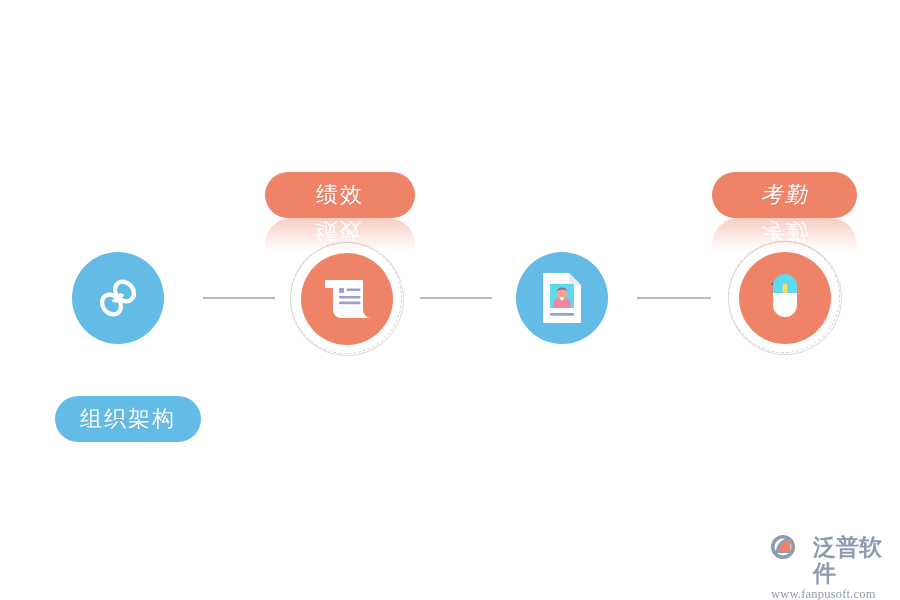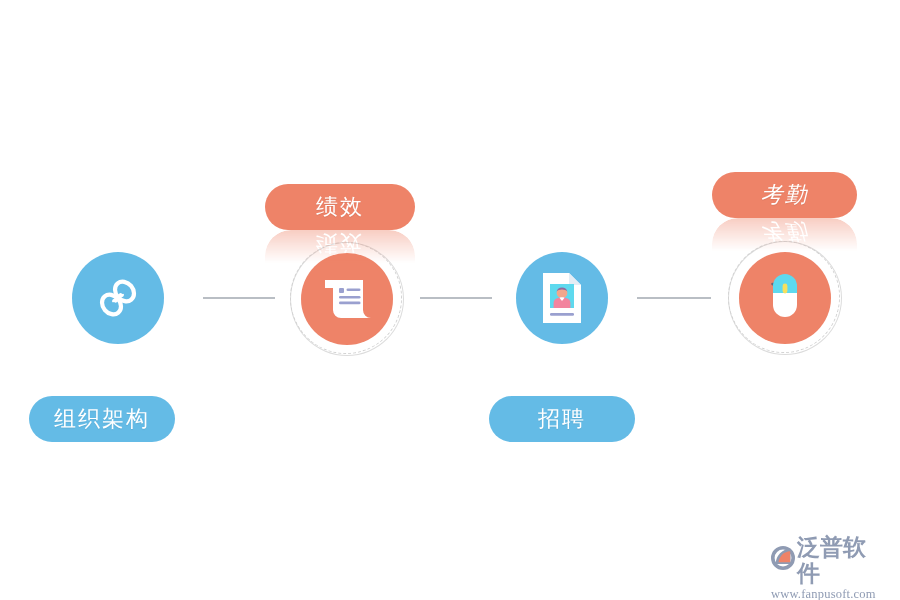--- a/index.html
+++ b/index.html
@@ -92,40 +92,40 @@
     line-height: 46px;
     transform: scaleY(-1);
     background: #ee8368;
     opacity: 0.40;
     -webkit-mask-image: linear-gradient(to top, rgba(0,0,0,1) 0%, rgba(0,0,0,0) 92%);
     mask-image: linear-gradient(to top, rgba(0,0,0,1) 0%, rgba(0,0,0,0) 92%);
     overflow: hidden;
   }
 
   
-  #pill-org     { left: 29px;  top: 396px; width: 146px; font-family: Liberation Serif, serif; }
-  #pill-perf    { left: 265px; top: 184px; width: 150px; }
+  #pill-org     { left: 55px;  top: 396px; width: 146px; font-family: Liberation Serif, serif; }
+  #pill-perf    { left: 265px; top: 172px; width: 150px; }
   #pill-recruit { left: 489px; top: 396px; width: 146px; }
   #pill-attend  { left: 712px; top: 172px; width: 145px; font-style: italic; }
 
   
   #watermark {
     position: absolute;
     left: 770px;
     top: 534px;
     width: 118px;
     height: 54px;
     display: flex;
     flex-direction: column;
     align-items: flex-start;
   }
   .wm-row {
     display: flex;
-    align-items: center;
-    gap: 1px;
+    align-items: flex-start;
+    gap: 17px;
   }
   .wm-text {
     font-size: 23px;
     color: #8f9bb3;
     letter-spacing: 0px;
     font-weight: bold;
     line-height: 26px;
   }
   .wm-url {
     font-size: 12.5px;
@@ -188,23 +188,20 @@
         <rect x="11" y="13" width="24" height="24" fill="#5ed9ee"></rect>
         <g>
           <ellipse cx="23" cy="22" rx="5.4" ry="5.0" fill="#f2a68c"></ellipse>
           <path d="M17.6 20.5 a5.6 5.6 0 0 1 10.8 0 c -1.4 -1.2 -3.0 -1.9 -5.4 -1.9 c -2.4 0 -4.0 0.7 -5.4 1.9 z" fill="#8d6a9e"></path>
           <path d="M14.6 37 v-5.2 c 0 -3.4 3.7 -5.6 8.4 -5.6 c 4.7 0 8.4 2.2 8.4 5.6 v5.2 z" fill="#f2849e"></path>
           <path d="M20.4 26.7 l2.6 3.3 l2.6 -3.3 c -0.8 -0.3 -1.7 -0.45 -2.6 -0.45 c -0.9 0 -1.8 0.15 -2.6 0.45 z" fill="#ffffff"></path>
         </g>
         <rect x="11" y="42" width="24" height="2.8" rx="1.2" fill="#9aa0cf"></rect>
       </svg>
     </span>
-  </div>
-  <div class="pill-wrap" id="pill-recruit">
-    <div class="pill blue">招聘</div>
   </div>
 
   <div class="node orange ringed" id="node-attend">
     <span>
       <svg width="48" height="54" viewBox="0 0 48 54">
         <path d="M24 14 v-4.5 a3.6 3.6 0 0 1 3.6 -3.6 a3.6 3.6 0 0 1 0 7.2 h-16" fill="none" stroke="#6b6476" stroke-width="2.8" stroke-linecap="round"></path>
         <path d="M12 15 a12 12 0 0 1 24 0 v7 h-24 z" fill="#5ed9ee"></path>
         <path d="M12 22 h24 v12 a12 12 0 0 1 -24 0 z" fill="#ffffff"></path>
         <rect x="21.6" y="12.5" width="4.8" height="10" rx="2.4" fill="#f7e05c"></rect>
       </svg>

